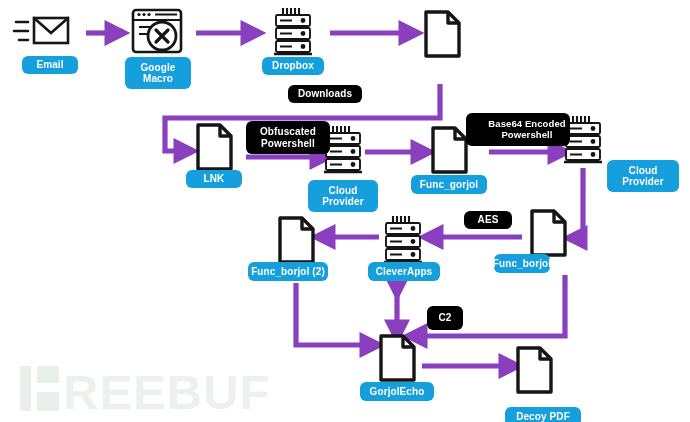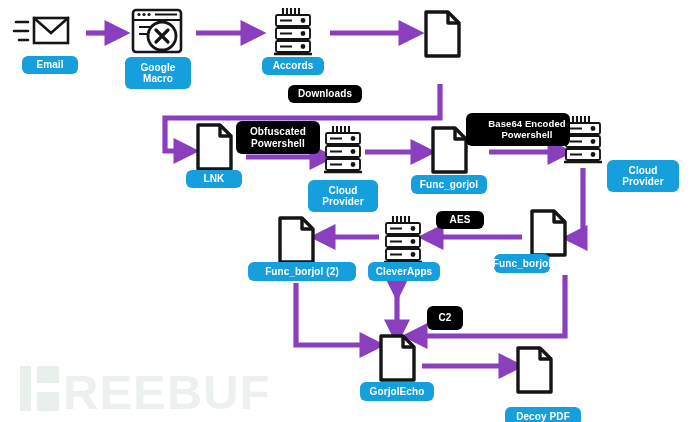--- a/index.html
+++ b/index.html
@@ -179,48 +179,48 @@
       <path d="M-16,-22 L6,-22 L17,-11 L17,22 L-16,22 Z" fill="#fff" stroke="#151515" stroke-width="3.4" stroke-linejoin="round"></path>
       <path d="M6,-22 L6,-11 L17,-11" fill="none" stroke="#151515" stroke-width="3.4" stroke-linejoin="round"></path>
     </g>
   </svg>
 
   <div class="label blue fs10" style="left:22px;top:56px;width:56px;height:18px;">Email</div>
 
   <div class="label blue fs10" style="left:125px;top:57px;width:66px;height:32px;">Google
 Macro</div>
 
-  <div class="label blue fs10" style="left:262px;top:57px;width:62px;height:18px;">Accords</div>
+  <div class="label blue fs10" style="left:262px;top:57px;width:62px;height:18px;">Dropbox</div>
 
 
   <div class="label blue fs10" style="left:186px;top:170px;width:56px;height:18px;">LNK</div>
 
   <div class="label blue fs10" style="left:308px;top:180px;width:70px;height:32px;">Cloud
 Provider</div>
 
   <div class="label blue fs10" style="left:411px;top:175px;width:76px;height:19px;">Func_gorjol</div>
 
   <div class="label blue fs10" style="left:607px;top:160px;width:72px;height:32px;">Cloud
 Provider</div>
 
   <div class="label blue fs10" style="left:494px;top:254px;width:56px;height:19px;">Func_borjol</div>
 
   <div class="label blue fs10" style="left:368px;top:262px;width:72px;height:19px;">CleverApps</div>
 
-  <div class="label blue fs10" style="left:248px;top:262px;width:108px;height:19px;">Func_borjol (2)</div>
+  <div class="label blue fs10" style="left:248px;top:262px;width:80px;height:19px;">Func_borjol (2)</div>
 
   <div class="label blue fs10" style="left:360px;top:382px;width:74px;height:19px;">GorjolEcho</div>
 
   <div class="label blue fs10" style="left:505px;top:407px;width:76px;height:19px;">Decoy PDF</div>
 
   <div class="label teal fs10" style="left:288px;top:85px;width:74px;height:18px;">Downloads</div>
 
-  <div class="label teal fs10" style="left:236px;top:121px;width:84px;height:33px;">Obfuscated
+  <div class="label teal fs10" style="left:246px;top:121px;width:84px;height:33px;">Obfuscated
 Powershell</div>
 
   <div class="label teal fs9" style="left:466px;top:113px;width:104px;height:33px;">Base64 Encoded
 Powershell</div>
 
-  <div class="label teal fs10" style="left:436px;top:211px;width:48px;height:18px;">AES</div>
+  <div class="label teal fs10" style="left:464px;top:211px;width:48px;height:18px;">AES</div>
 
   <div class="label teal fs10" style="left:427px;top:306px;width:36px;height:24px;">C2</div>
 
 </div>
 
 </body></html>

